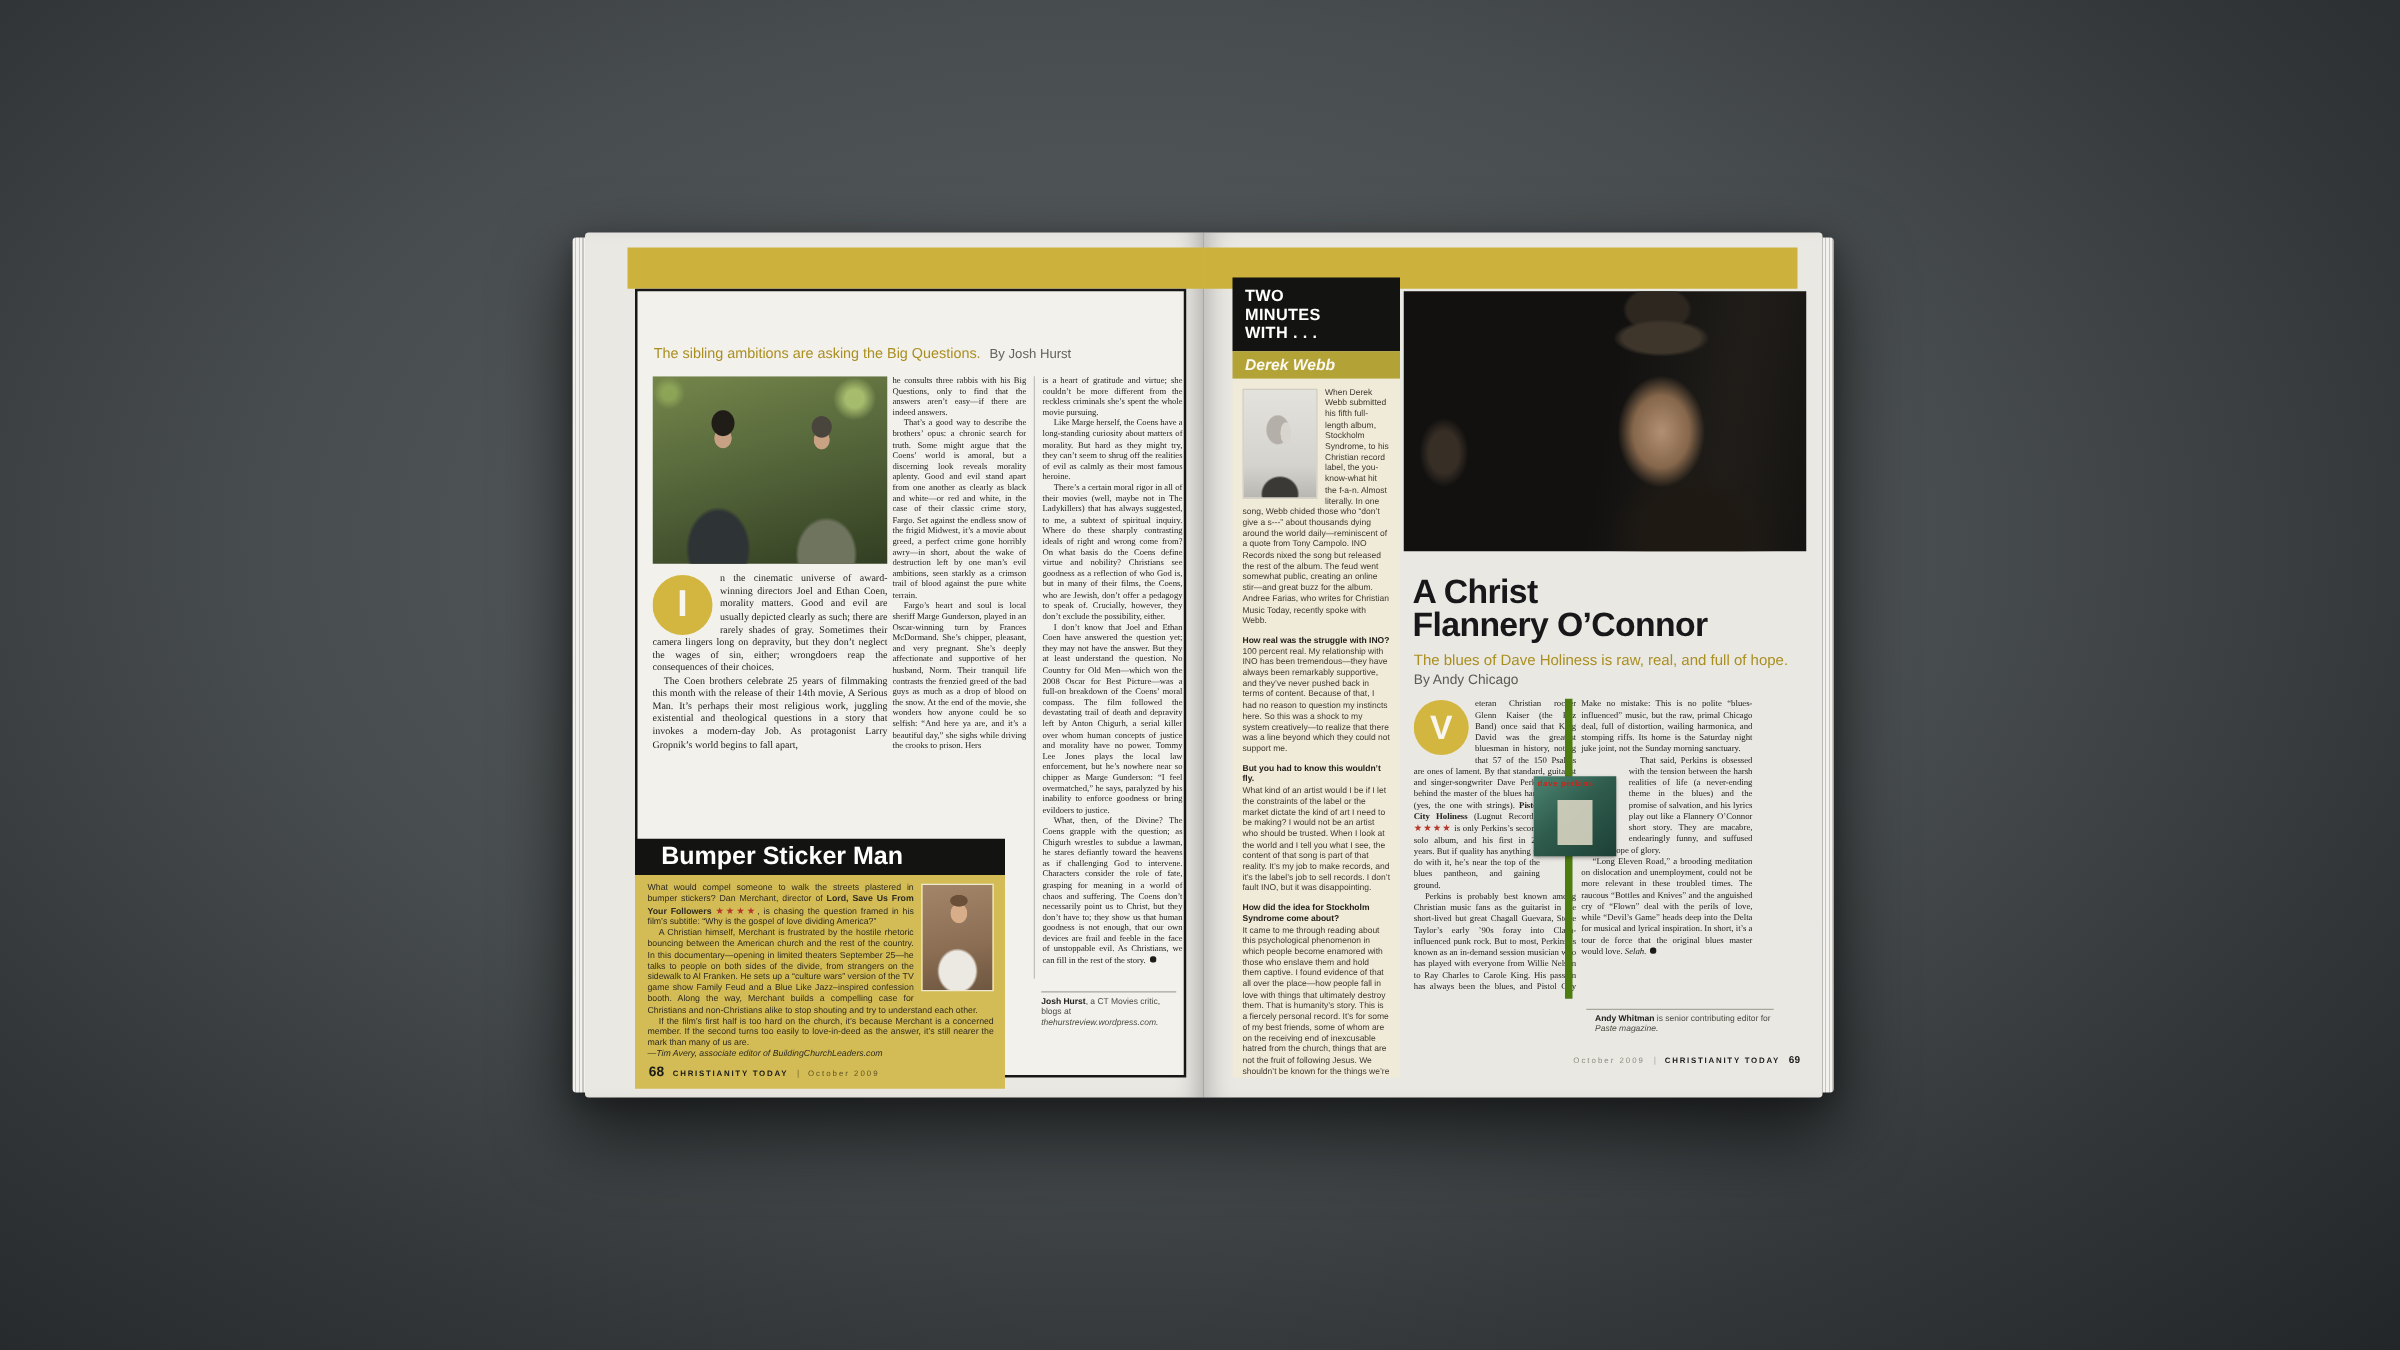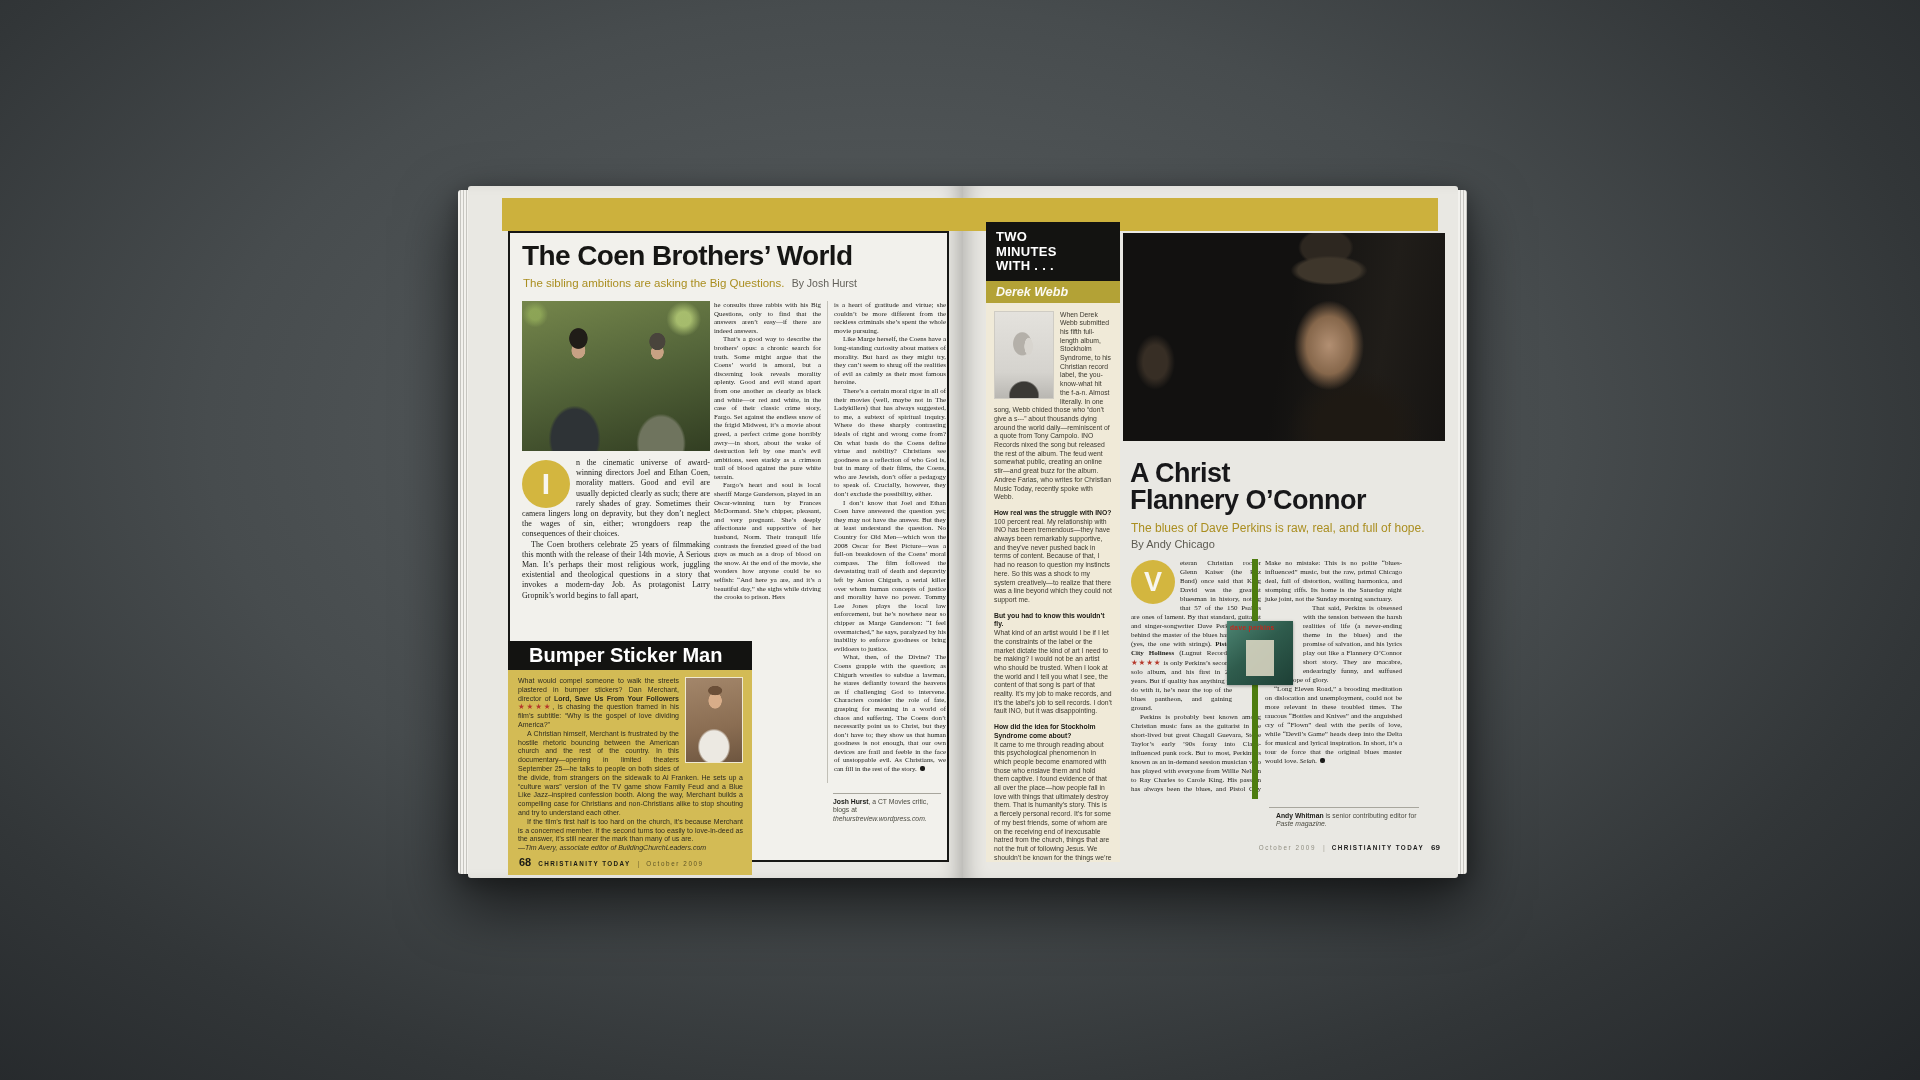--- a/index.html
+++ b/index.html
@@ -42,21 +42,21 @@
       radial-gradient(ellipse 40px 48px at 74% 95%, #6f745e 55%, rgba(111,116,94,0) 62%),
       linear-gradient(165deg,#75864b 0%,#56673b 45%,#323e22 100%);}
   .dc{float:left;width:48px;height:48px;border-radius:50%;background:#d3b63f;margin:2px 6px 1px 0;
     text-align:center;font-weight:bold;font-size:30px;line-height:48px;color:#f8f6ef;font-family:"Liberation Sans",sans-serif;}
   .endmark{display:inline-block;width:5px;height:5px;border-radius:2px;background:#1c1c1a;margin-left:3px;}
   .bioL{position:absolute;left:323px;top:560px;width:108px;border-top:1px solid #a8a69d;padding-top:4px;
     font-size:6.8px;line-height:8.4px;color:#4b4a40;}
   .bioL b{color:#21211d;}
 
   
-  .bumper{position:absolute;left:40px;top:455px;width:244px;bottom:16px;z-index:3;display:flex;flex-direction:column;}
+  .bumper{position:absolute;left:40px;top:485px;width:296px;bottom:16px;z-index:3;display:flex;flex-direction:column;}
   .bumper-head{background:#131311;color:#fff;font-weight:bold;font-size:20px;line-height:29px;height:29px;padding-left:21px;}
   .bumper-body{flex:1;background:#d3bb55;position:relative;padding:7px 9px 22px 10px;
     font-size:7px;line-height:8.8px;color:#2e2b20;text-align:justify;}
   .bumper-body p{margin:0;}
   .merchant{float:right;width:56px;height:84px;margin:0 0 4px 6px;border:1px solid #efe9d2;
     background:
       radial-gradient(ellipse 12px 8px at 52% 15%, #6b4f38 55%, rgba(107,79,56,0) 62%),
       radial-gradient(ellipse 11px 13px at 52% 27%, #d8ad89 58%, rgba(216,173,137,0) 63%),
       radial-gradient(ellipse 26px 29px at 50% 82%, #ece9e2 55%, rgba(236,233,226,0) 63%),
       linear-gradient(170deg,#a3866a 0%,#8a6d52 60%,#6e5640 100%);}
@@ -123,21 +123,20 @@
 
 <div class="stage">
   <div class="spread">
     <div class="edge l"></div>
     <div class="edge r"></div>
 
     <div class="page left">
       <div class="band l"></div>
 
       <div class="abox">
-        <div class="a-title">The Coen Brothers’ World</div>
         <div class="a-sub">
           <span class="s1">The sibling ambitions are asking the Big Questions.</span>
           <span class="s2">By Josh Hurst</span>
         </div>
 
         <div class="colA serifcol">
           <div class="photo-coens"></div>
           <p>
             <span class="dc"><span>I</span></span><span>n the cinematic universe of award-winning directors Joel and Ethan Coen, morality matters. Good and evil are usually depicted clearly as such; there are rarely shades of gray. Sometimes their camera lingers long on depravity, but they don’t neglect the wages of sin, either; wrongdoers reap the consequences of their choices.</span>
           </p>
@@ -204,21 +203,21 @@
           <p class="qa-q">How did the idea for Stockholm Syndrome come about?</p>
           <p class="qa-a">It came to me through reading about this psychological phenomenon in which people become enamored with those who enslave them and hold them captive. I found evidence of that all over the place—how people fall in love with things that ultimately destroy them. That is humanity’s story. This is a fiercely personal record. It’s for some of my best friends, some of whom are on the receiving end of inexcusable hatred from the church, things that are not the fruit of following Jesus. We shouldn’t be known for the things we’re against but for the things we love.</p>
         </div>
       </div>
 
       <div class="perkins"></div>
 
       <div class="feat">
         <div class="f-t l1">A Christ</div>
         <div class="f-t l2">Flannery O’Connor</div>
-        <div class="f-sub">The blues of Dave Perkins is raw, real, and full of hope.</div>
+        <div class="f-sub">The blues of Dave Holiness is raw, real, and full of hope.</div>
         <div class="f-by">By Andy Chicago</div>
 
         <div class="fc fc1">
           <p>
             <span class="dcv"><span>V</span></span><span>eteran Christian rocker Glenn Kaiser (the Rez Band) once said that King David was the greatest bluesman in history, noting that 57 of the 150 Psalms are ones of lament. By that standard, guitarist and singer-songwriter Dave Perkins is well behind the master of the blues harp </span><span class="gap-r"></span><span>(yes, the one with strings). </span><b>Pistol City Holiness</b><span> (Lugnut Records) </span><span class="stars">★★★★</span><span> is only Perkins’s second solo album, and his first in 22 years. But if quality has anything to do with it, he’s near the top of the blues pantheon, and gaining ground.</span>
           </p>
           <p class="ind">Perkins is probably best known among Christian music fans as the guitarist in the short-lived but great Chagall Guevara, Steve Taylor’s early ’90s foray into Clash-influenced punk rock. But to most, Perkins is known as an in-demand session musician who has played with everyone from Willie Nelson to Ray Charles to Carole King. His passion has always been the blues, and Pistol City Holiness incorporates influences as diverse as Robert Johnson and Stevie Ray Vaughan.</p>
         </div>
 
         <div class="fc fc2">

